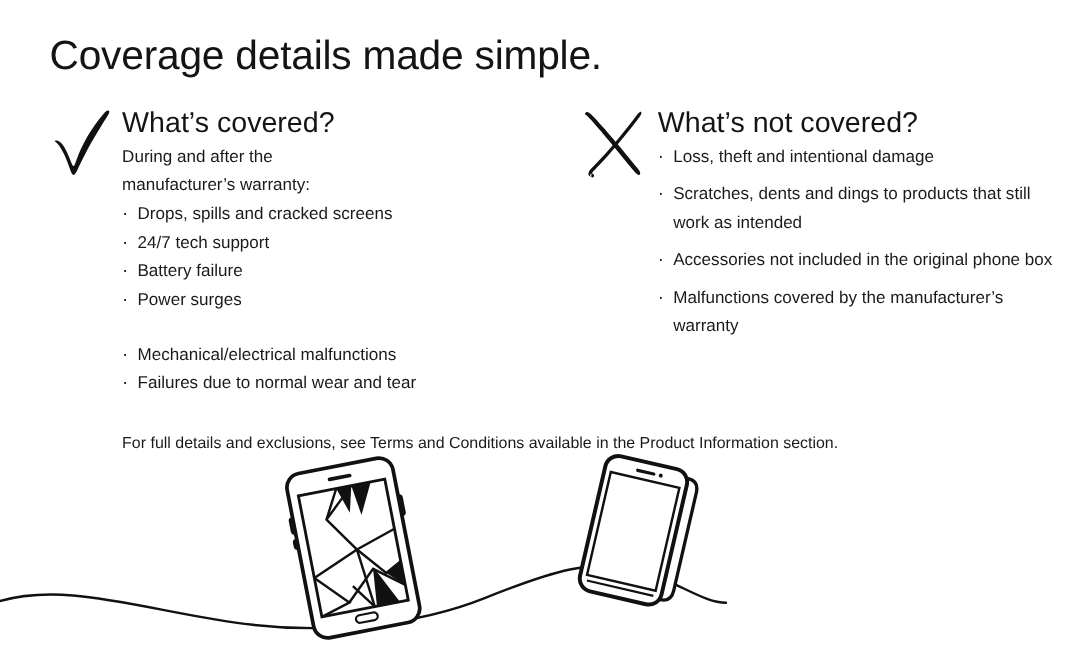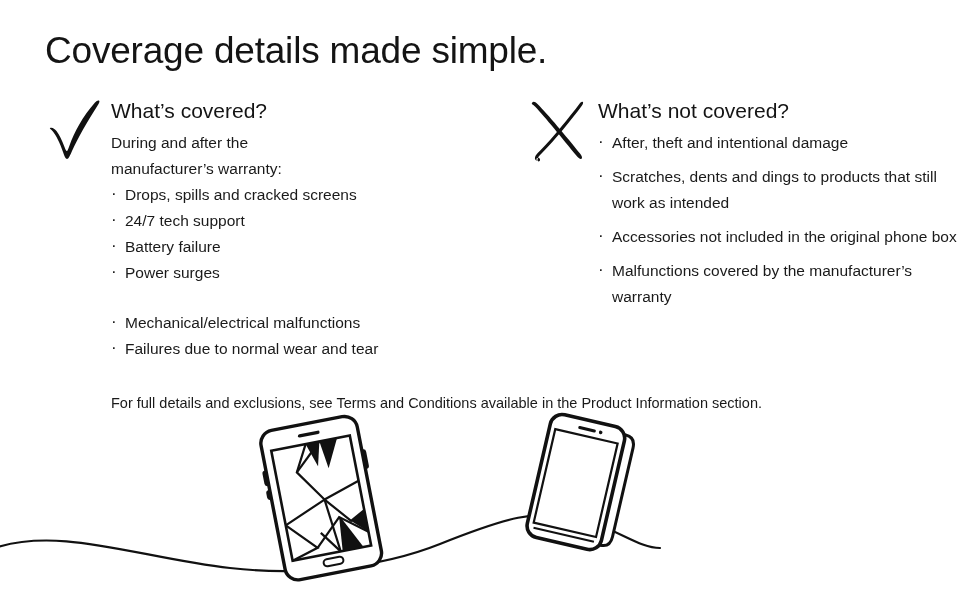--- a/index.html
+++ b/index.html
@@ -55,21 +55,21 @@
   .mark-slot svg { display: block; }
 
   .col-body {
     position: absolute;
     top: 0;
   }
   .column.left  .col-body { left: 66px;  width: 395px; }
   .column.right .col-body { left: 70px;  width: 360px; }
 
   .col-heading {
-    font-size: 21px;
+    font-size: 26px;
     line-height: 26px;
     font-weight: 400;
     color: #141414;
     margin: 0 0 6px 0;
     white-space: nowrap;
   }
 
   .intro {
     font-size: 15.5px;
     line-height: 26px;
@@ -181,21 +181,21 @@
       <svg width="62" height="66" viewBox="0 0 62 66" fill="none" xmlns="http://www.w3.org/2000/svg">
         <path d="M4 5 C5 3 7 3.5 9.5 6 C20 16.5 38 38 52 55.5 C54 58 54.6 60 53.5 60.8 C52.4 61.6 50.6 60.3 48.3 57.5 C34.5 40.5 17 19 7 8.5 C4.6 6 3.2 6.4 4 5 Z" fill="#111111"></path>
         <path d="M53.5 4 C55 3 56 4.5 54 7.5 C44 21 27 42 14 55 C11.5 57.5 9.8 59 9.5 61.5 C9.3 63.2 10.5 64 11.6 63 C12.6 62.1 12 60.6 11 60 C10 59.4 9 59.8 8.6 60.6 C8.2 61.4 8.6 62.2 9.2 62.4 C7.6 62.6 6.6 61.3 7 59.3 C7.4 57.2 9.4 55.3 12 52.7 C25 39.7 42 18.5 51.5 5.8 C52.4 4.6 52.9 4.4 53.5 4 Z" fill="#111111"></path>
       </svg>
     </div>
 
     <div class="col-body">
       <div class="col-heading">What’s not covered?</div>
 
       <ul class="bullets list-right">
-        <li>After, theft and intentional damage</li>
+        <li>Loss, theft and intentional damage</li>
         <li>Scratches, dents and dings to products that still work as intended</li>
         <li>Accessories not included in the original phone box</li>
         <li>Malfunctions covered by the manufacturer’s warranty</li>
       </ul>
     </div>
   </div>
 
   <div class="footer-note">For full details and exclusions, see Terms and Conditions available in the Product Information section.</div>
 
   <div class="illustration">

